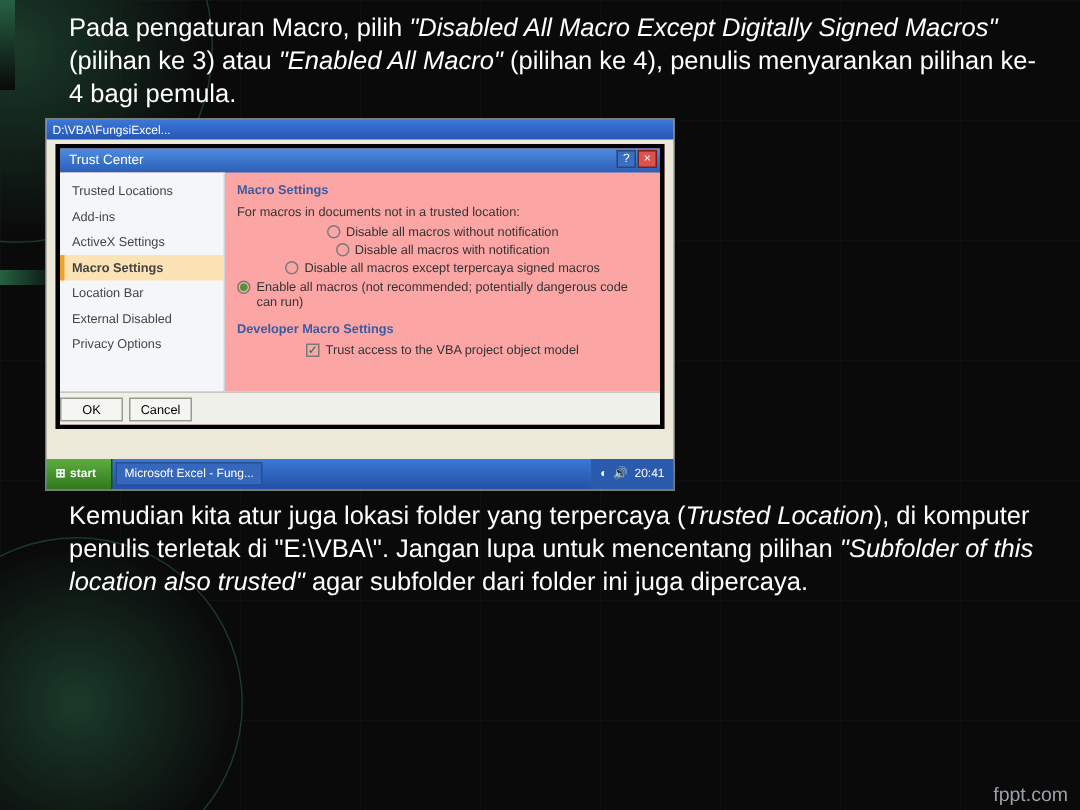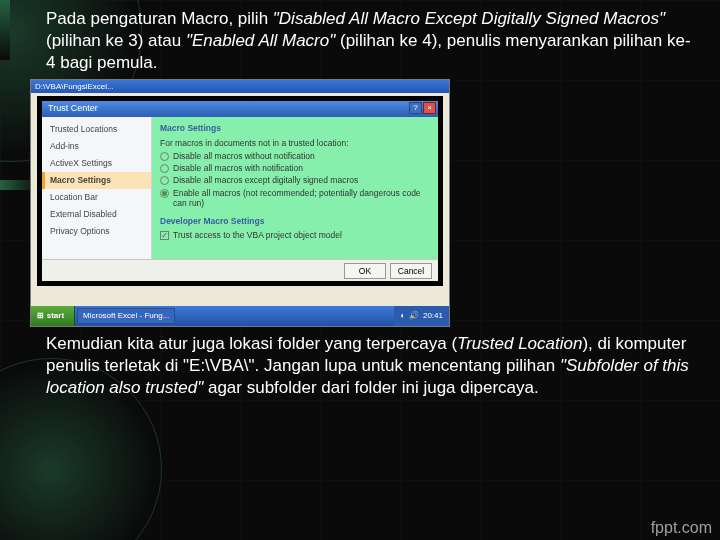--- a/index.html
+++ b/index.html
@@ -45,60 +45,60 @@
     font-family: Tahoma, sans-serif;
   }
   
   .xp-strip {
     position:absolute; left:0; right:0; top:0; height:13px;
     background: linear-gradient(#3b77d8,#2455b4);
     font-size:8px; color:#fff; padding-left:4px; line-height:13px;
   }
   .dlg {
     position:absolute; left:6px; top:16px; right:6px; bottom:40px;
-    background:#86efac; border:5px solid #000000;
+    background:#fca5a5; border:3px solid #000000;
   }
   .dlg-title {
     position:absolute; left:0; right:0; top:0; height:16px;
     background: linear-gradient(#4f8be2,#2a5fb5);
     color:#fff; font-size:9px; padding:2px 0 0 6px;
   }
   .dlg-title .winbtns { position:absolute; right:2px; top:1px; display:flex; gap:1px;}
   .winbtn { width:13px; height:12px; background:#d9534f; border:1px solid #7a1f1c; font-size:8px; line-height:10px; text-align:center; color:#fff;}
   .winbtn.help { background:#3c6fc2; border-color:#24477e;}
   .dlg-body { position:absolute; left:0; right:0; top:16px; bottom:22px; display:flex; }
   .navcol {
     width:110px; background:#f4f6f9; border-right:1px solid #d0d4da;
     font-size:8.5px; color:#444; padding-top:4px;
   }
   .navitem { padding:3px 6px 3px 8px; white-space:nowrap; overflow:hidden; text-overflow:ellipsis; cursor:pointer;}
   .navitem.sel { background:#fbe3b5; border-left:3px solid #f0a22e; padding-left:5px; font-weight:bold;}
   .panel { flex:1; padding:6px 8px; font-size:8.5px; color:#333; }
   .panel-h { font-weight:bold; color:#3b5ca0; margin-bottom:4px;}
-  .radio-row, .check-row { display:flex; align-items:flex-start; gap:4px; margin:2px 0; line-height:1.2;}
+  .radio-row, .check-row { display:flex; align-items:flex-start; gap:4px; margin:2px 0; line-height:1.2;justify-content:center;}
   .radio { width:9px;height:9px;border:1px solid #7a7a7a;border-radius:50%;flex:none;margin-top:1px;}
   .radio.on::after{content:"";display:block;width:5px;height:5px;border-radius:50%;background:#51933b;margin:1px;}
   .chk { width:9px;height:9px;border:1px solid #7a7a7a;flex:none;margin-top:1px;display:flex;align-items:center;justify-content:center;font-size:8px;color:#2a6b49;}
   .panel-h2 { font-weight:bold; color:#3b5ca0; margin:8px 0 3px;}
   .dlg-foot {
     position:absolute; left:0; right:0; bottom:0; height:22px;
     background:#f0f0ea; border-top:1px solid #c8c8c0;
-    display:flex; justify-content:flex-end; align-items:center; gap:4px; padding-right:6px;
+    display:flex; align-items:center; gap:4px; padding-right:6px;
   }
   .btn { min-width:42px; height:16px; font-size:8.5px; background:#f5f5f1; border:1px solid #9a9a90; padding:0 6px; line-height:14px; text-align:center; cursor:pointer; color:#000;}
   
   .xp-taskbar {
     position:absolute; left:0; right:0; bottom:0; height:20px;
     background: linear-gradient(#3c79d7,#2351a7);
     display:flex; align-items:center; font-size:8px; color:#fff;
   }
   .startbtn { height:20px; padding:0 10px 0 6px; background:linear-gradient(#5eac3f,#2f7a1e); border-right:1px solid #1d4f12; display:flex; align-items:center; gap:3px; font-weight:bold;}
   .tbitem { height:16px; margin:0 2px; padding:0 5px; background:#3567bd; border:1px solid #274e8f; display:flex; align-items:center;}
   .tray { margin-left:auto; height:20px; padding:0 6px; background:#2b5bad; display:flex; align-items:center; gap:4px;}
-  .credit { position:absolute; right:8px; bottom:3px; font-size:16px; color:#9aa0a6; z-index:2;}
+  .credit { position:absolute; right:8px; bottom:3px; font-size:13px; color:#9aa0a6; z-index:2;}
 </style>
 </head>
 <body>
 
 <div class="bg-deco">
   <div class="grid-lines"></div>
   <div class="bar-h bh1"></div>
     <div class="bar-h bh2"></div>
     <div class="bar-v bv1"></div>
 </div>
@@ -135,21 +135,21 @@
           <div class="radio-row">
               <span class="radio"></span>
               <span>Disable all macros without notification</span>
             </div>
           <div class="radio-row">
               <span class="radio"></span>
               <span>Disable all macros with notification</span>
             </div>
           <div class="radio-row">
               <span class="radio"></span>
-              <span>Disable all macros except digitally signed macros</span>
+              <span>Disable all macros except terpercaya signed macros</span>
             </div>
           <div class="radio-row">
               <span class="radio on"></span>
               <span>Enable all macros (not recommended; potentially dangerous code can run)</span>
             </div>
           <div class="panel-h2">Developer Macro Settings</div>
           <div class="check-row">
               <span class="chk">✓</span>
               <span>Trust access to the VBA project object model</span>
             </div>

